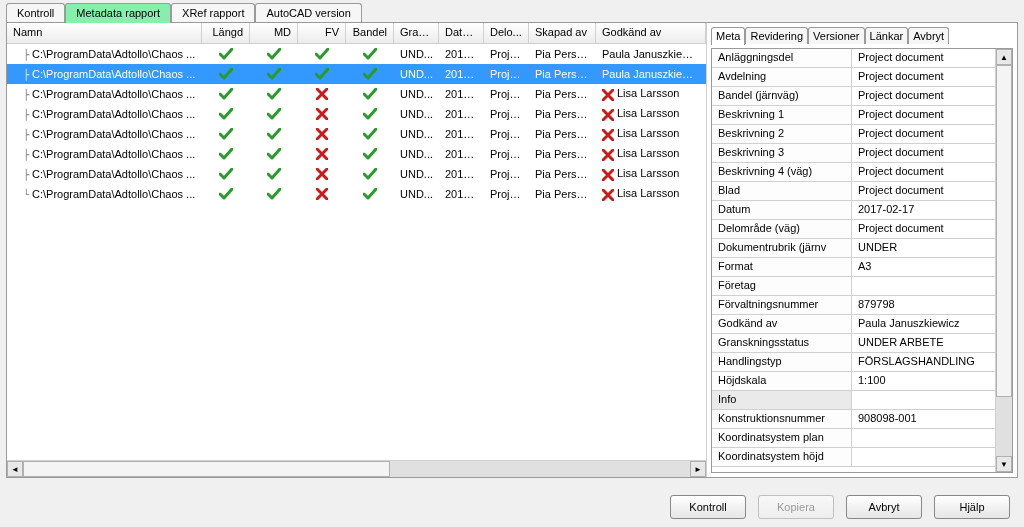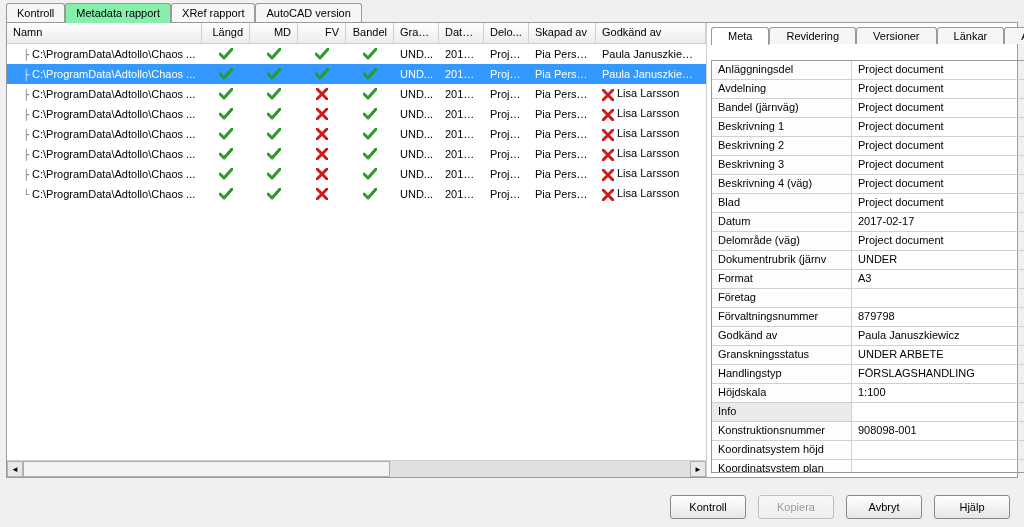--- a/index.html
+++ b/index.html
@@ -112,29 +112,29 @@
   .hscroll .btn { width:16px; height:16px; border:1px solid #b0b0b0; background:#e8e8e8; display:flex; align-items:center; justify-content:center; font-size:8px; }
   .hscroll .track { flex:1; height:16px; background:#e0e0e0; position:relative; }
   .hscroll .thumb { position:absolute; left:0; width:55%; height:100%; background:#f4f4f4; border:1px solid #b0b0b0; }
 
   
   .tabstrip2 { display:flex; margin: 4px 4px 0 4px; }
   .tab2 {
     border: 1px solid #9a9a9a;
     border-bottom: none;
     background: #f6f6f6;
-    padding: 2px 16px;
+    padding: 2px 4px;
     border-top-left-radius: 3px;
     border-top-right-radius: 3px;
     cursor: default;
   }
   .tab2.active { background:#fff; position:relative; margin-bottom:-1px; padding-bottom:3px; z-index:2; }
   .propgrid {
     flex:1;
-    margin: 16px 4px 4px 4px;
+    margin: 4px 4px 4px 4px;
     border: 1px solid #9a9a9a;
     overflow:hidden;
     display:flex;
     justify-content:space-between;
   }
   .proprows { flex:1; }
   .proprow { display:flex; height:19px; border-bottom:1px solid #d0d0d0; }
   .proprow.sel .k { background:#eaeaea; }
   .proprow .k {
     width: 140px;
@@ -537,25 +537,25 @@
             </div>
             <div class="proprow sel">
               <div class="k">Info</div>
               <div class="v"></div>
             </div>
             <div class="proprow">
               <div class="k">Konstruktionsnummer</div>
               <div class="v">908098-001</div>
             </div>
             <div class="proprow">
+              <div class="k">Koordinatsystem plan</div>
+              <div class="v"></div>
+            </div>
+            <div class="proprow">
               <div class="k">Koordinatsystem höjd</div>
-              <div class="v"></div>
-            </div>
-            <div class="proprow">
-              <div class="k">Koordinatsystem plan</div>
               <div class="v"></div>
             </div>
           </div>
         <div class="vscroll">
           <div class="btn">▲</div>
           <div class="vtrack">
             <div class="vthumb"></div>
           </div>
           <div class="btn">▼</div>
         </div>

